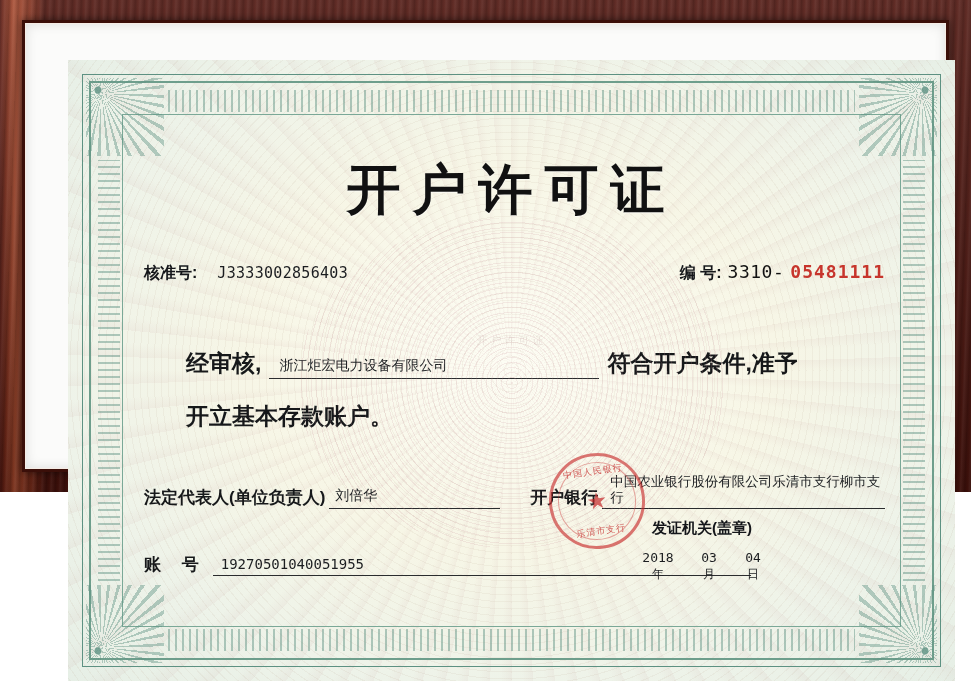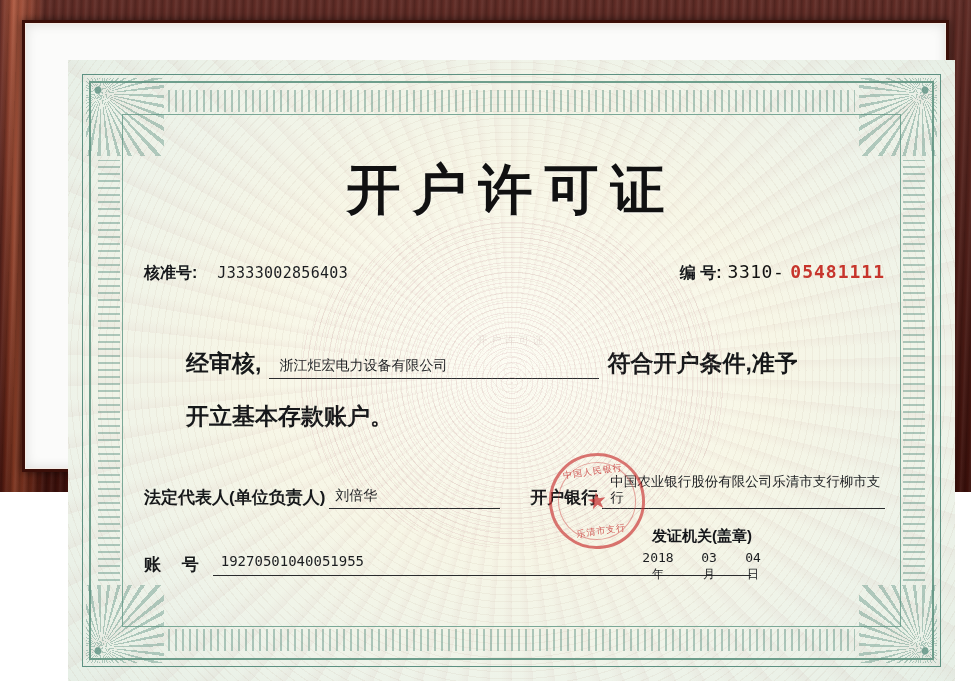--- a/index.html
+++ b/index.html
@@ -237,20 +237,21 @@
     border-bottom: 1px solid #2a2c2e;
     font-size: 13.5px;
     line-height: 16px;
     padding: 0 0 2px 8px;
     color: #1c1f22;
     min-width: 230px;
   }
 
   .row-acct {
     display: flex;
+    align-items: flex-end;
     margin-top: 44px;
     padding: 0 12px 11px 18px;
     gap: 6px;
   }
   .acct-label { font-size: 17px; font-weight: 600; letter-spacing: 8px; white-space: nowrap; }
   .fill-acct {
     flex: 1;
     border-bottom: 1px solid #2a2c2e;
     font-family: "DejaVu Sans Mono", "Liberation Mono", monospace;
     font-size: 14px;
@@ -264,21 +265,21 @@
     position: absolute;
     right: 30px;
     bottom: 46px;
     width: 330px;
     text-align: center;
   }
   .issuer-label {
     font-size: 15px;
     font-weight: 600;
     color: #14161a;
-    margin-bottom: 4px;
+    margin-bottom: 12px;
   }
   .date-row {
     display: flex;
     justify-content: center;
     align-items: baseline;
     gap: 0;
     font-family: "DejaVu Sans Mono", "Liberation Mono", monospace;
     font-size: 13px;
     color: #1b1d20;
   }

